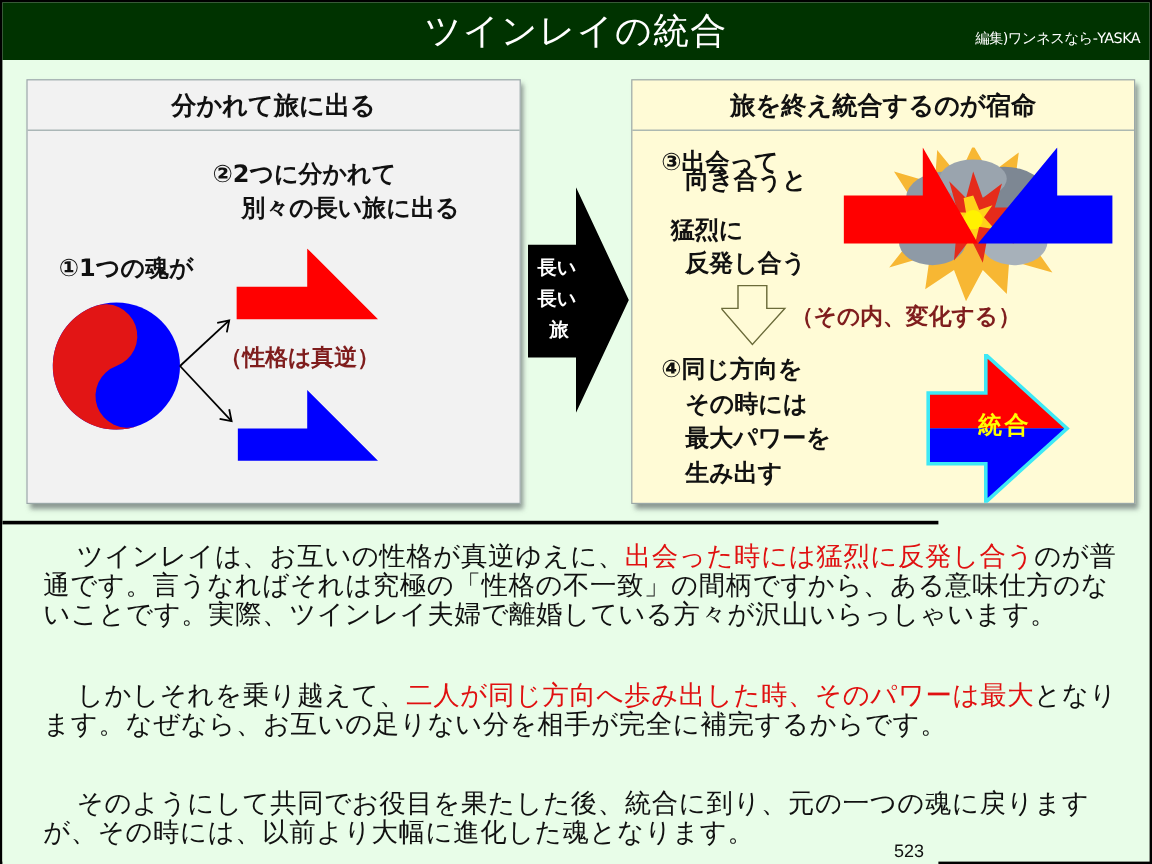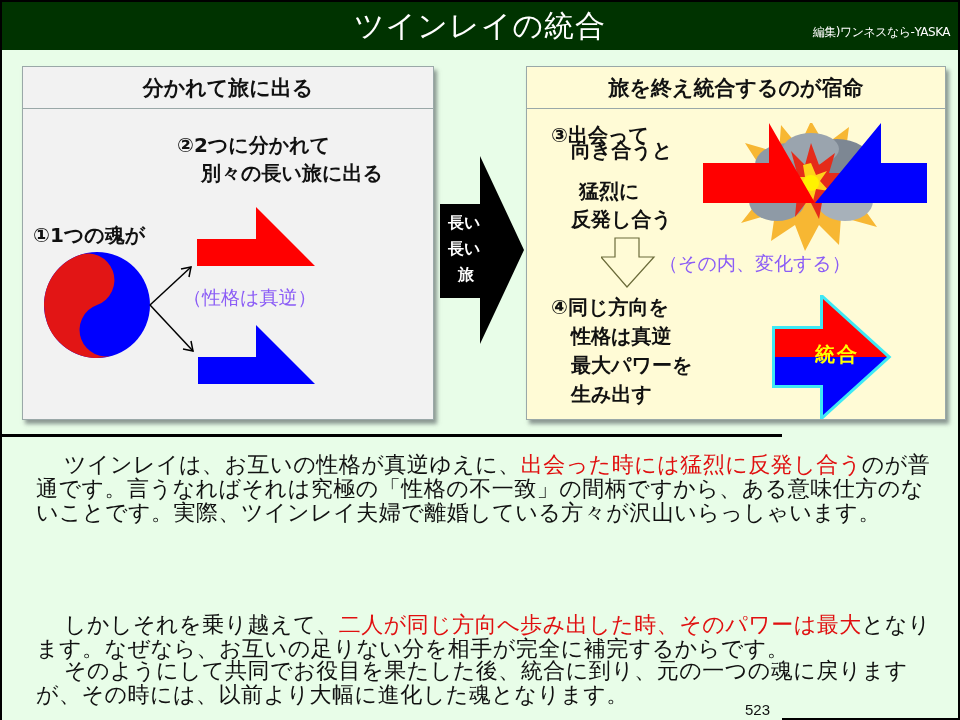--- a/index.html
+++ b/index.html
@@ -12,21 +12,21 @@
   .titlebar .title { position: absolute; left: 0; right: 0; top: 4px; text-align: center; color: #fff; font-size: 30px; letter-spacing: 1px; }
   .titlebar .credit { position: absolute; right: 8px; top: 22px; color: #fff; font-size: 12px; letter-spacing: -0.5px; margin-left: 38px; }
 
   .panel { position: absolute; border: 1px solid #9aa8a8; box-shadow: 3px 4px 4px rgba(100,110,110,0.7); }
   .panel .ph { position: absolute; left: 0; right: 0; top: 0; height: 42px; border-bottom: 1px solid #9aa8a8; text-align: center; font-weight: bold; font-size: 21px; line-height: 42px; color: #111; }
 
   .left-panel { left: 20px; top: 64px; width: 412px; height: 354px; background: #f2f2f2; }
   .right-panel { left: 524px; top: 64px; width: 420px; height: 354px; background: #fffbd6; }
 
   .lbl { position: absolute; font-weight: bold; color: #111; font-size: 20px; line-height: 24px; white-space: pre; }
-  .gray { color: #8b5cf6; font-weight: normal; font-size: 19px; position: absolute; white-space: pre; }
+  .gray { color: #7f1d1d; font-weight: bold; font-size: 19px; position: absolute; white-space: pre; }
 
   .body { position: absolute; left: 0; top: 432px; width: 780px; height: 286px; border-top: 3px solid #000; background: #e8fde8; }
   .body p { position: absolute; left: 34px; width: 900px; font-size: 22px; line-height: 24px; color: #111; text-indent: 28px; letter-spacing: 0.5px; }
   .red { color: #e01010; }
   .pagenum { position: absolute; right: 12px; bottom: 2px; font-size: 15px; color: #111; font-family: "Liberation Sans", sans-serif; }
 </style>
 </head>
 <body>
 
 <div class="slide">
@@ -34,21 +34,21 @@
   <div class="titlebar">
     <div class="title">ツインレイの統合</div>
     <div class="credit">編集)ワンネスなら-YASKA</div>
   </div>
 
   <div class="panel left-panel">
     <div class="ph">分かれて旅に出る</div>
 
     <div class="lbl" style="left:154px; top:66px;">②2つに分かれて</div>
     <div class="lbl" style="left:178px; top:94px;text-align:right;">別々の長い旅に出る</div>
-    <div class="lbl" style="left:10px; top:144px;margin-top:12px;">①1つの魂が</div>
+    <div class="lbl" style="left:26px; top:144px;">①1つの魂が</div>
 
     <svg style="position:absolute; left:0; top:0;" width="412" height="354">
 
       <g transform="translate(74,238)">
         <circle r="53" fill="#0000ff"></circle>
         <path d="M0,-53 A53,53 0 0,0 0,53 A26.5,26.5 0 0,1 0,0 A26.5,26.5 0 0,0 0,-53 Z" fill="#e21515" transform="rotate(-20)"></path>
       </g>
 
       <line x1="127" y1="238" x2="168" y2="200" stroke="#000" stroke-width="1.5"></line>
       <polyline points="158,202 168,200 166,210" fill="none" stroke="#000" stroke-width="1.5"></polyline>
@@ -73,21 +73,21 @@
     <div>長い</div>
     <div>長い</div>
     <div style="padding-left:10px;">旅</div>
   </div>
 
   <div class="panel right-panel">
     <div class="ph">旅を終え統合するのが宿命</div>
 
     <div class="lbl" style="left:24px; top:56px;">③出会って</div>
     <div class="lbl" style="left:44px; top:71px;">向き合うと</div>
-    <div class="lbl" style="left:52px; top:112px;text-align:center;">猛烈に</div>
+    <div class="lbl" style="left:32px; top:112px;text-align:center;">猛烈に</div>
     <div class="lbl" style="left:44px; top:140px;">反発し合う</div>
 
     <svg style="position:absolute; left:176px; top:56px;" width="226" height="130">
       <g transform="translate(108,60)">
         <polygon points="0,-62 14,-38 38,-56 34,-26 70,-34 48,-8 80,6 46,16 66,44 30,34 28,62 8,42 -6,68 -16,42 -40,58 -36,30 -70,40 -48,12 -82,-2 -48,-12 -66,-40 -32,-30 -30,-58 -12,-36" fill="#f7b733"></polygon>
         <ellipse cx="-22" cy="-18" rx="34" ry="22" fill="#8e9aa6"></ellipse>
         <ellipse cx="26" cy="-22" rx="34" ry="22" fill="#7d8793"></ellipse>
         <ellipse cx="-34" cy="18" rx="28" ry="20" fill="#8e9aa6"></ellipse>
         <ellipse cx="34" cy="18" rx="28" ry="20" fill="#a7b1ba"></ellipse>
         <ellipse cx="0" cy="-34" rx="28" ry="16" fill="#9aa4ae"></ellipse>
@@ -98,21 +98,21 @@
       <polygon points="0,40 66,40 66,0 112,80 0,80" fill="#ff0000"></polygon>
       <polygon points="224,40 178,40 178,0 112,80 224,80" fill="#0000ff"></polygon>
     </svg>
 
     <svg style="position:absolute; left:74px; top:170px;" width="56" height="52">
       <polygon points="14,1 38,1 38,20 53,20 26,50 0,20 14,20" fill="#fffbd6" stroke="#6b6b3a" stroke-width="1.2"></polygon>
     </svg>
     <div class="gray" style="left:132px; top:184px;">（その内、変化する）</div>
 
     <div class="lbl" style="left:24px; top:228px;">④同じ方向を</div>
-    <div class="lbl" style="left:44px; top:257px;">性格は真逆</div>
+    <div class="lbl" style="left:44px; top:257px;">その時には</div>
     <div class="lbl" style="left:44px; top:286px;">最大パワーを</div>
     <div class="lbl" style="left:44px; top:315px;text-align:center;">生み出す</div>
 
     <svg style="position:absolute; left:244px; top:228px;" width="122" height="124">
       <defs>
         <clipPath id="uarrow">
           <polygon points="4,34 52,34 52,4 116,62 52,120 52,90 4,90"></polygon>
         </clipPath>
       </defs>
       <polygon points="4,34 52,34 52,4 116,62 52,120 52,90 4,90" fill="#3ee8f5" stroke="#3ee8f5" stroke-width="6" stroke-linejoin="miter"></polygon>
@@ -121,21 +121,21 @@
         <rect x="0" y="62" width="122" height="62" fill="#0000ff"></rect>
       </g>
     </svg>
     <div style="position:absolute; left:264px; top:274px; color:#ffff00; font-weight:bold; font-size:20px; letter-spacing:2px;margin-left:24px;">統合</div>
   </div>
 
   <div class="body">
     <p style="top:16px;">
       <span>ツインレイは、お互いの性格が真逆ゆえに、</span><span class="red">出会った時には猛烈に反発し合う</span><span>のが普通です。言うなればそれは究極の「性格の不一致」の間柄ですから、ある意味仕方のないことです。実際、ツインレイ夫婦で離婚している方々が沢山いらっしゃいます。</span>
     </p>
-    <p style="top:132px;margin-top:44px;">
+    <p style="top:132px;">
       <span>しかしそれを乗り越えて、</span><span class="red">二人が同じ方向へ歩み出した時、そのパワーは最大</span><span>となります。なぜなら、お互いの足りない分を相手が完全に補完するからです。</span>
     </p>
     <p style="top:222px;">
       <span>そのようにして共同でお役目を果たした後、統合に到り、元の一つの魂に戻りますが、その時には、以前より大幅に進化した魂となります。</span>
     </p>
     <div class="pagenum">523</div>
   </div>
 
 </div>
 

